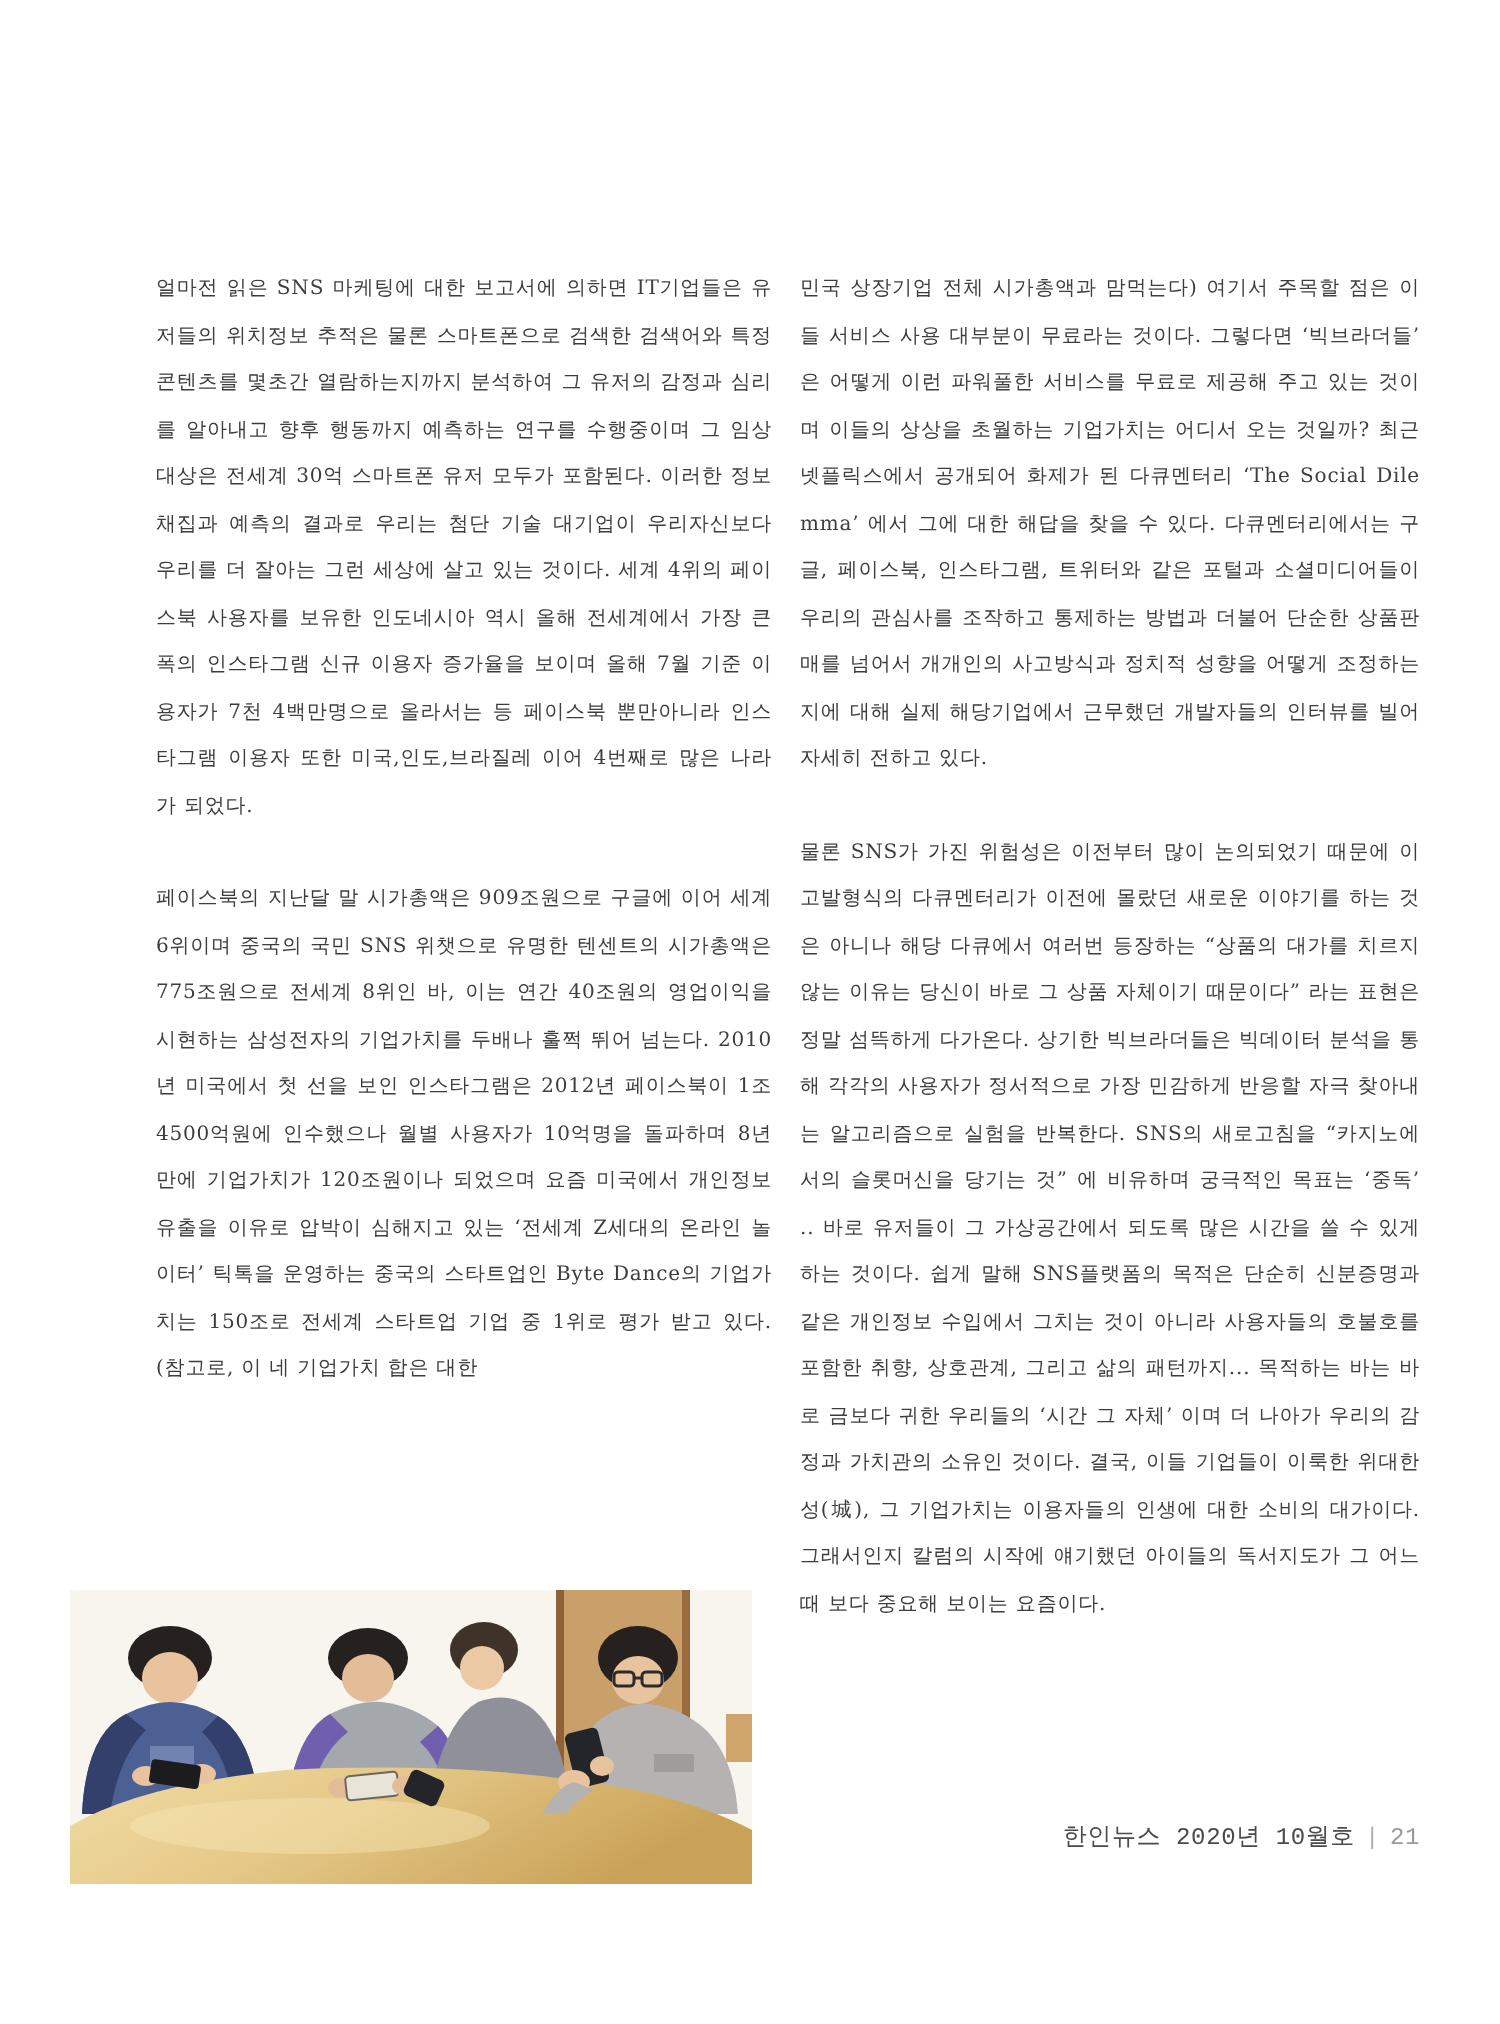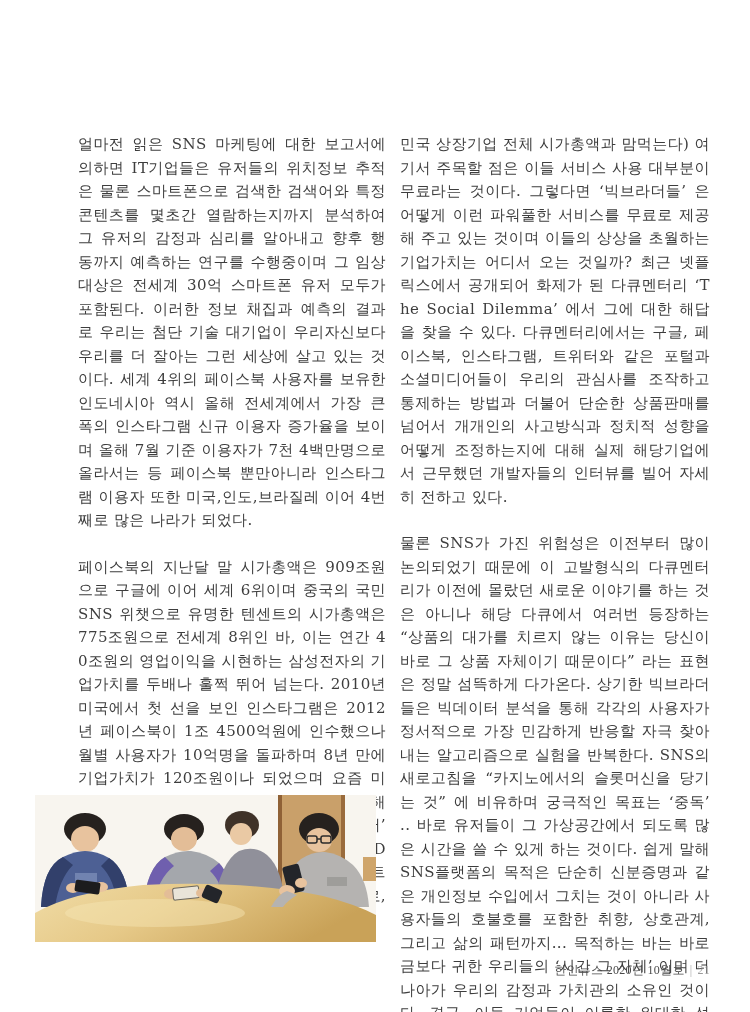--- a/index.html
+++ b/index.html
@@ -10,41 +10,41 @@
     font-family: "DejaVu Serif", "Liberation Serif", serif;
     overflow: hidden;
   }
   .page {
     position: absolute; left: 0; top: 0;
     width: 750px; height: 1012px;
     background: #ffffff;
   }
   .col {
     position: absolute;
-    font-size: 15px;
+    font-size: 10px;
     line-height: 23.5px;
     color: #3d3d3d;
     text-align: justify;
     word-break: break-all;
     letter-spacing: 0.4px;
   }
   .col-left  { left: 78px;  top: 133px; width: 308px; }
   .col-right { left: 400px; top: 133px; width: 310px; }
   .col p + p { margin-top: 23px; }
   .photo-wrap {
     position: absolute;
     left: 35px; top: 795px;
     width: 341px; height: 147px;
     overflow: hidden;
   }
   .photo-wrap svg { display: block; width: 341px; height: 147px; }
   .footer {
     position: absolute;
-    right: 40px; top: 962px;
-    font-family: Liberation Serif, serif;
+    right: 40px; top: 910px;
+    font-family: Liberation Mono, monospace;
     font-size: 12px;
     color: #4a4a4a;
     letter-spacing: 0.3px;
   }
   .footer .sep  { color: #b0b0b0; margin: 0 5px; }
   .footer .pnum { color: #9a9a9a; }
 </style>
 </head>
 <body>
 

